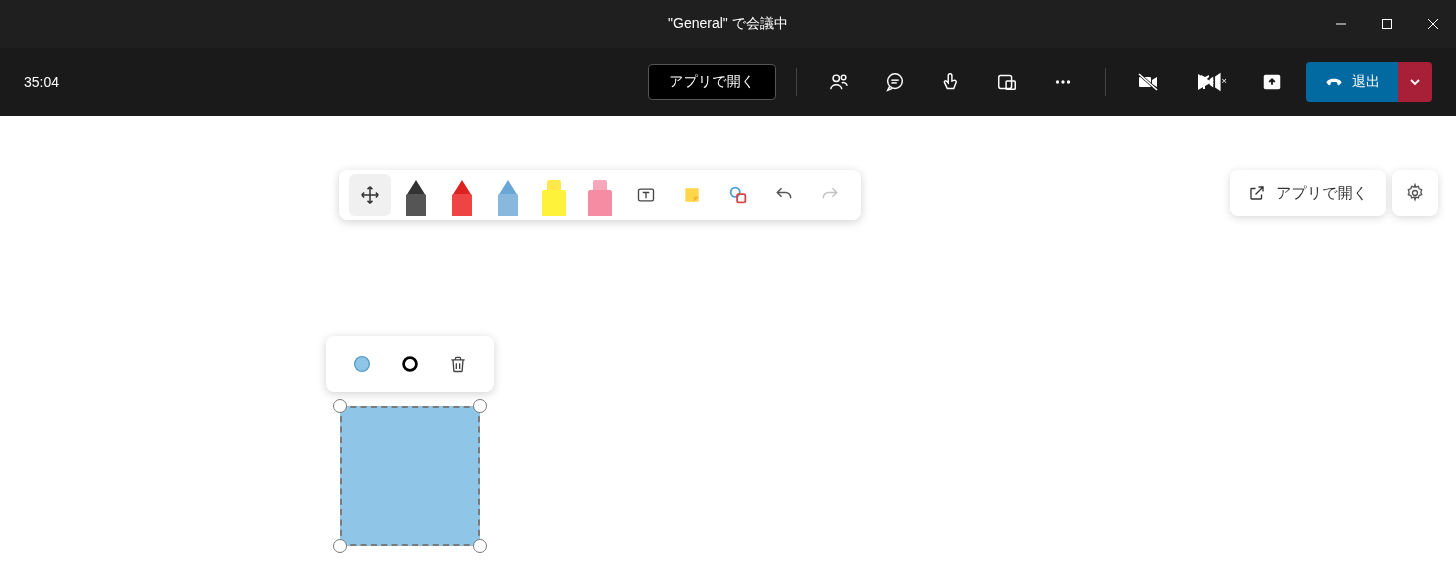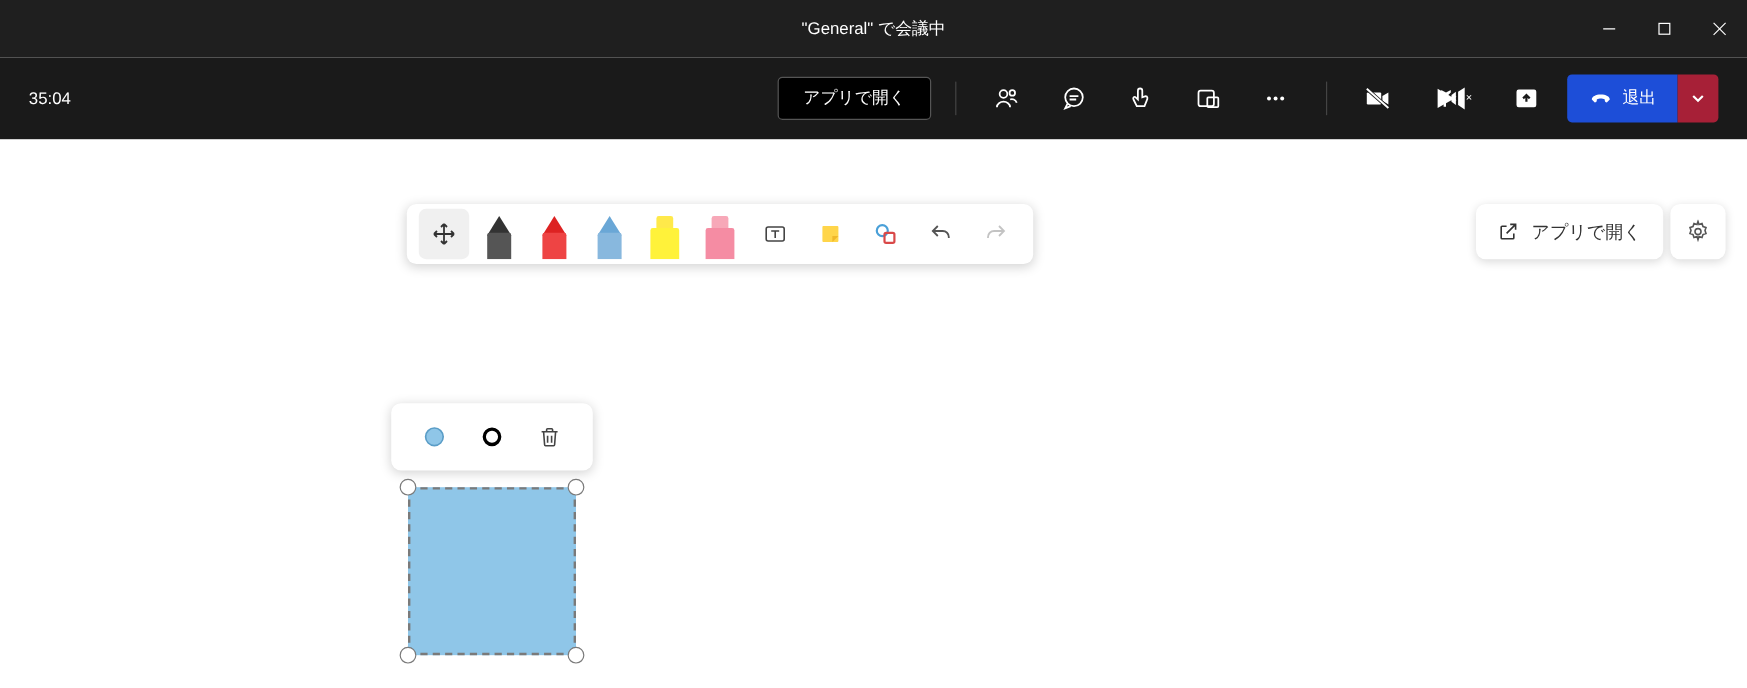--- a/index.html
+++ b/index.html
@@ -72,21 +72,21 @@
       align-items: center;
       justify-content: center;
       cursor: pointer;
       color: #fff;
     }
     .leave-group {
       display: flex;
       height: 40px;
     }
     .leave-btn {
-      background: #1d4ed8;
+      background: #0369a1;
       color: #fff;
       border: none;
       padding: 0 18px;
       display: flex;
       align-items: center;
       gap: 8px;
       font-size: 14px;
       border-radius: 4px 0 0 4px;
       cursor: pointer;
     }

